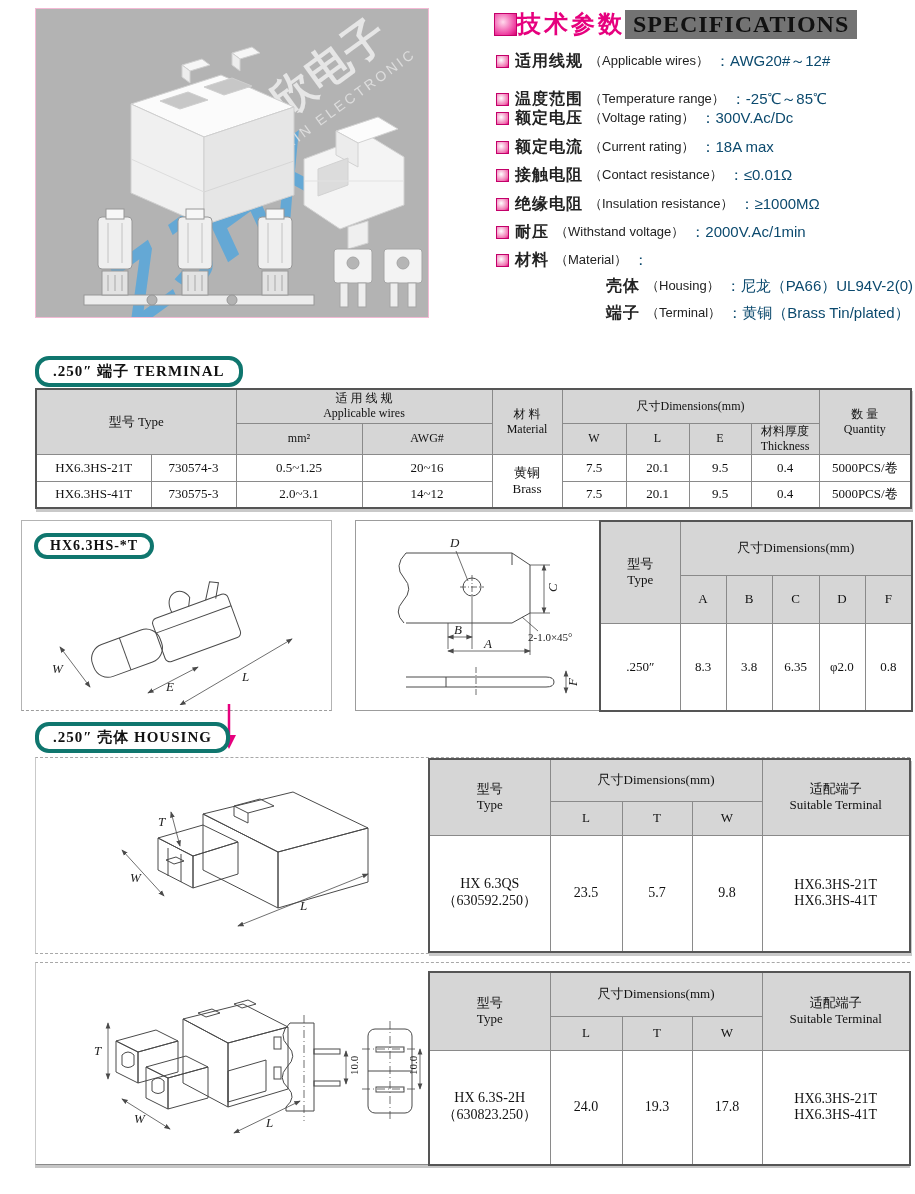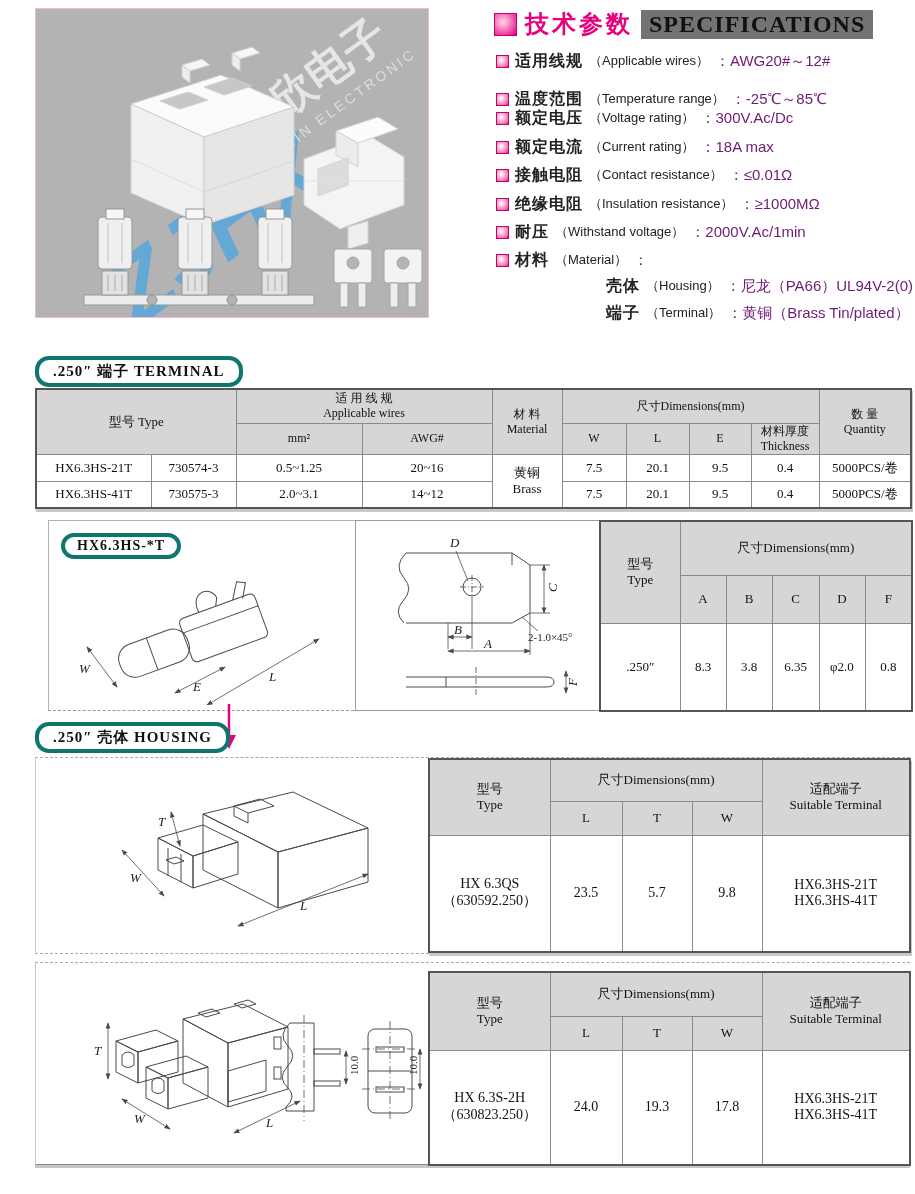--- a/index.html
+++ b/index.html
@@ -5,52 +5,52 @@
   html,body{margin:0;padding:0;background:#fff;}
   #page{position:relative;width:915px;height:1194px;background:#fff;overflow:hidden;
         font-family:"Liberation Serif",serif;color:#1a1a1a;}
   .abs{position:absolute;box-sizing:border-box;}
 
   
   .photo{left:35px;top:8px;width:394px;height:310px;border:1px solid #f2b9d4;background:#b3b3b3;}
 
   
   .specs{left:494px;top:6px;width:418px;height:302px;font-family:"Liberation Sans",sans-serif;}
-  .spec-title{position:absolute;left:0;top:2px;display:flex;align-items:center;gap:8px;}
+  .spec-title{position:absolute;left:0;top:2px;display:flex;align-items:center;gap:0;}
   .title-sq{width:21px;height:21px;background:radial-gradient(circle at 38% 38%,#ffd9ec 0%,#ee3da0 70%,#d6006f 100%);
             border:1px solid #c4006a;}
   .title-cn{font-size:24px;font-weight:bold;color:#e6007e;letter-spacing:3px;}
   .title-en{font-family:"Liberation Serif",serif;font-size:24px;font-weight:bold;color:#111;
             background:#737373;padding:1px 8px;letter-spacing:1px;}
   .spec-row{position:absolute;left:2px;display:flex;align-items:center;gap:6px;height:22px;white-space:nowrap;}
   .bullet{width:11px;height:11px;flex:0 0 11px;border:1px solid #c4006a;
           background:radial-gradient(circle at 38% 38%,#ffffff 0%,#f06eae 75%,#e6007e 100%);}
   .sp-cn{font-size:16px;font-weight:bold;color:#222;letter-spacing:1px;}
   .sp-en{font-size:13px;color:#222;}
-  .sp-val{font-size:15px;color:#701a75;}
+  .sp-val{font-size:15px;color:#0c4a6e;}
   .spec-sub{padding-left:110px;}
 
   
   .pill{display:inline-block;border:4px solid #0f766e;border-radius:14px;background:#fff;
         padding:2px 14px;font-size:15px;font-weight:bold;color:#111;letter-spacing:1px;white-space:nowrap;}
 
   
   table.dt{border-collapse:collapse;table-layout:fixed;width:100%;height:100%;
            box-shadow:1px 3px 0 #c9c9c9;background:#fff;}
   table.dt th,table.dt td{border:1px solid #8a8a8a;text-align:center;vertical-align:middle;
            padding:0;font-weight:normal;font-family:"Liberation Serif",serif;color:#111;}
   table.dt{border:2px solid #555;}
   th.hd{background:#d6d6d6;}
   .h12{font-size:12px;line-height:15px;}
   .h13{font-size:13px;line-height:16px;}
   .d13{font-size:13px;}
   .d14{font-size:14px;}
 
   
-  .boxL{left:48px;top:520px;width:311px;height:191px;border:1px solid #b3b3b3;border-bottom:1px dashed #9c9c9c;background:#fff;}
+  .boxL{left:21px;top:520px;width:311px;height:191px;border:1px solid #b3b3b3;border-bottom:1px dashed #9c9c9c;background:#fff;}
   .boxR{left:355px;top:520px;width:555px;height:191px;border:1px solid #9c9c9c;background:#fff;}
   .hblock{left:35px;width:875px;background:#fff;}
   .dash-t{border-top:1px dashed #a8a8a8;}
   .dash-b{border-bottom:1px dashed #a8a8a8;}
   .sol-l{border-left:1px solid #c9c9c9;}
   svg .ln{stroke:#4a4a4a;stroke-width:1;fill:none;}
   svg .dim{stroke:#4a4a4a;stroke-width:0.8;fill:none;}
   svg .lbl{font-family:"Liberation Serif",serif;font-style:italic;font-size:13px;fill:#222;}
   svg .note{font-family:"Liberation Serif",serif;font-size:11px;fill:#222;font-style:normal;}
 </style>

